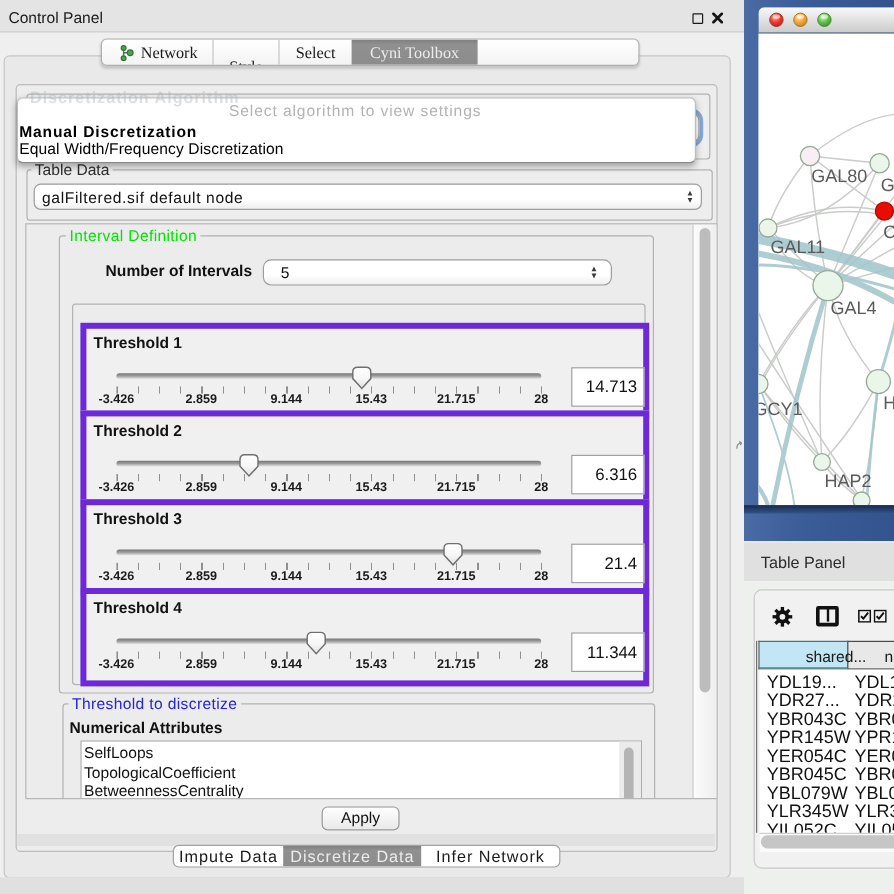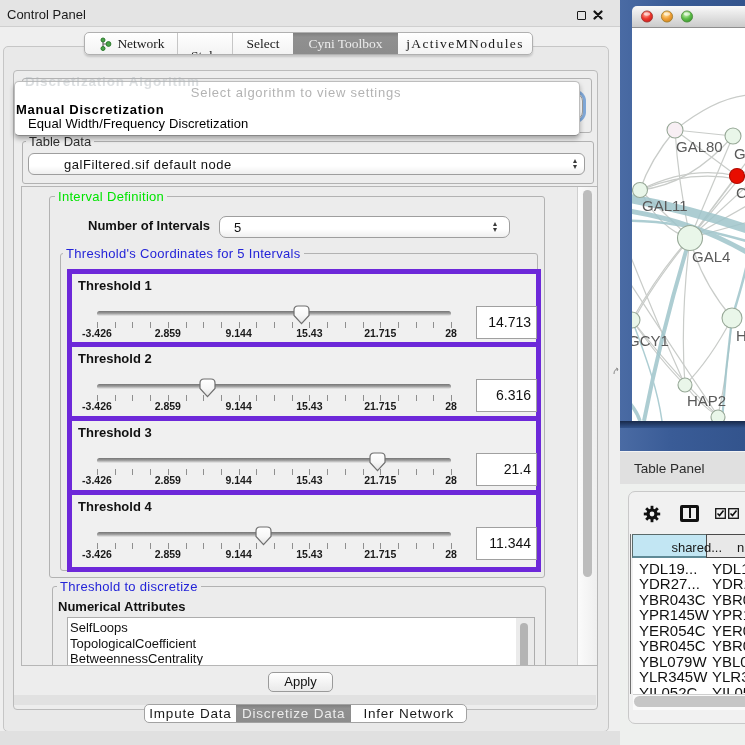--- a/index.html
+++ b/index.html
@@ -51,54 +51,52 @@
       <path d="M4,3 L4,11.5 M4,7 L9.5,7" stroke="#666" stroke-width="1.2" fill="none"></path>
       <circle cx="4" cy="3" r="2" fill="#4aa44a" stroke="#2d7a2d" stroke-width="1"></circle>
       <circle cx="9.5" cy="7" r="2.4" fill="#4aa44a" stroke="#2d7a2d" stroke-width="1"></circle>
       <circle cx="4" cy="11.5" r="2" fill="#4aa44a" stroke="#2d7a2d" stroke-width="1"></circle>
     </svg>Network</div>
   <div class="sep"></div>
   <div class="tabseg" style="width:54px;margin-top:12px;">Style</div>
   <div class="sep"></div>
   <div class="tabseg" style="width:60px;">Select</div>
   <div class="tabseg dark" style="width:105px;">Cyni Toolbox</div>
-  <div class="tabseg" style="width:134px;letter-spacing:1.4px;">jActiveMNodules</div>
 </div>
 
 <div class="abs" style="left:3px;top:45.5px;width:604px;height:684px;background:#e9e9e9;border:1px solid #c6c6c6;border-radius:5px;"></div>
 <div class="abs" style="left:13px;top:70px;width:583px;height:638px;background:#ededed;border:1px solid #bbbbbb;border-radius:4px;"></div>
 
 <div class="grp" style="left:22px;top:78px;width:568px;height:53px;"></div>
 <div class="combo" style="left:30px;top:93px;width:551px;height:25px;border-radius:8px;box-shadow:0 0 0 3px rgba(100,150,210,.8);"></div>
 
 <div class="grp" style="left:22px;top:141px;width:570px;height:41px;"></div>
 <div class="gtitle" style="left:26px;top:135px;color:#2e2e2e;background:#ededed;">Table Data</div>
 <div class="combo" style="left:28px;top:153px;width:555px;height:20px;">
-  <div class="ct" style="letter-spacing:0.55px;margin-left:29px;">galFiltered.sif default node</div>
+  <div class="ct" style="letter-spacing:0.55px;">galFiltered.sif default node</div>
   <div class="arrows" style="left:544px;top:5px;">
       <div class="up"></div>
       <div class="dn"></div>
     </div>
 </div>
 
 <div class="abs" style="left:21px;top:186px;width:575px;height:478px;border:1px solid #b6b6b6;background:#ececec;overflow:hidden;">
 
   <div class="abs" style="left:27px;top:9px;width:494px;height:380px;border:1px solid #b2b2b2;border-radius:3px;"></div>
   <div class="gtitle" style="left:33px;top:3px;color:#00e400;letter-spacing:0.3px;text-align:right;">Interval Definition</div>
   <div class="abs b" style="left:66px;top:31px;font-size:13px;color:#111;">Number of Intervals</div>
   <div class="combo" style="left:197px;top:29px;width:289px;height:20px;border-radius:7px;">
     <div class="ct" style="left:14px;">5</div>
     <div class="arrows" style="left:273px;top:5px;">
         <div class="up"></div>
         <div class="dn"></div>
       </div>
   </div>
 
   <div class="abs" style="left:38px;top:66px;width:476px;height:316px;border:1px solid #b2b2b2;border-radius:3px;"></div>
-  <div class="gtitle" style="left:41px;top:60px;color:#2424d8;letter-spacing:0.3px;">Threshold's Coordinates for 5 Intervals</div>
 
   <div class="thr" style="top:82px;height:70px;">
     <div class="tl">Threshold 1</div>
     <div class="track"></div>
     <div class="ticks"></div>
     <div class="slab" style="left:25px;">-3.426</div>
     <div class="slab" style="left:95.8px;">2.859</div>
     <div class="slab" style="left:166.6px;">9.144</div>
     <div class="slab" style="left:237.4px;">15.43</div>
     <div class="slab" style="left:308.2px;">21.715</div>
@@ -217,21 +215,21 @@
   <div class="tabseg" style="width:116px;letter-spacing:0.8px;">Infer Network</div>
 </div>
 
 <div class="abs" style="left:0;top:731px;width:620px;height:14px;background:#e0e0e0;"></div>
 
 <div class="abs" style="left:14px;top:81px;width:564px;height:53px;background:#ffffff;border:1px solid #bdbdbd;border-bottom:1.5px solid #888888;
      border-radius:5px;box-shadow:0 3px 5px rgba(0,0,0,0.3);z-index:50;"></div>
 <div class="abs b" style="left:25px;top:73.5px;font-size:13.5px;letter-spacing:0.8px;color:rgba(172,178,184,0.42);z-index:51;">Discretization Algorithm</div>
 <div class="abs" style="left:14px;top:85px;width:564px;text-align:center;font-size:13px;letter-spacing:0.75px;color:#b3b3b3;z-index:51;">Select algorithm to view settings</div>
 <div class="abs b" style="left:16px;top:102px;font-size:13px;letter-spacing:0.7px;color:#000;z-index:51;">Manual Discretization</div>
-<div class="abs" style="left:16px;top:115.5px;font-size:13px;letter-spacing:0.1px;color:#000;z-index:51;padding-left:12px;">Equal Width/Frequency Discretization</div>
+<div class="abs" style="left:16px;top:115.5px;font-size:13px;letter-spacing:0.1px;color:#000;z-index:51;">Equal Width/Frequency Discretization</div>
 
 <svg class="abs" style="left:613px;top:367px;z-index:5;" width="8" height="8" viewBox="0 0 8 8">
   <path d="M1,7 Q1,2 5,2 M5,2 L3,1 M5,2 L4,4" stroke="#8a8a8a" stroke-width="1" fill="none"></path>
 </svg>
 
 <div class="abs" style="left:620px;top:0;width:125px;height:452px;background:linear-gradient(90deg,#4a6ba4 0%,#3a5c97 40%,#33548d 100%);"></div>
 
 <div class="abs" style="left:632px;top:6px;width:113px;height:415px;"></div>
 <div class="abs" style="left:632px;top:6px;width:113px;height:21px;border-radius:5px 0 0 0;
      background:linear-gradient(#f9f9f9,#cbcbcb);border-bottom:1px solid #8f8f8f;"></div>

